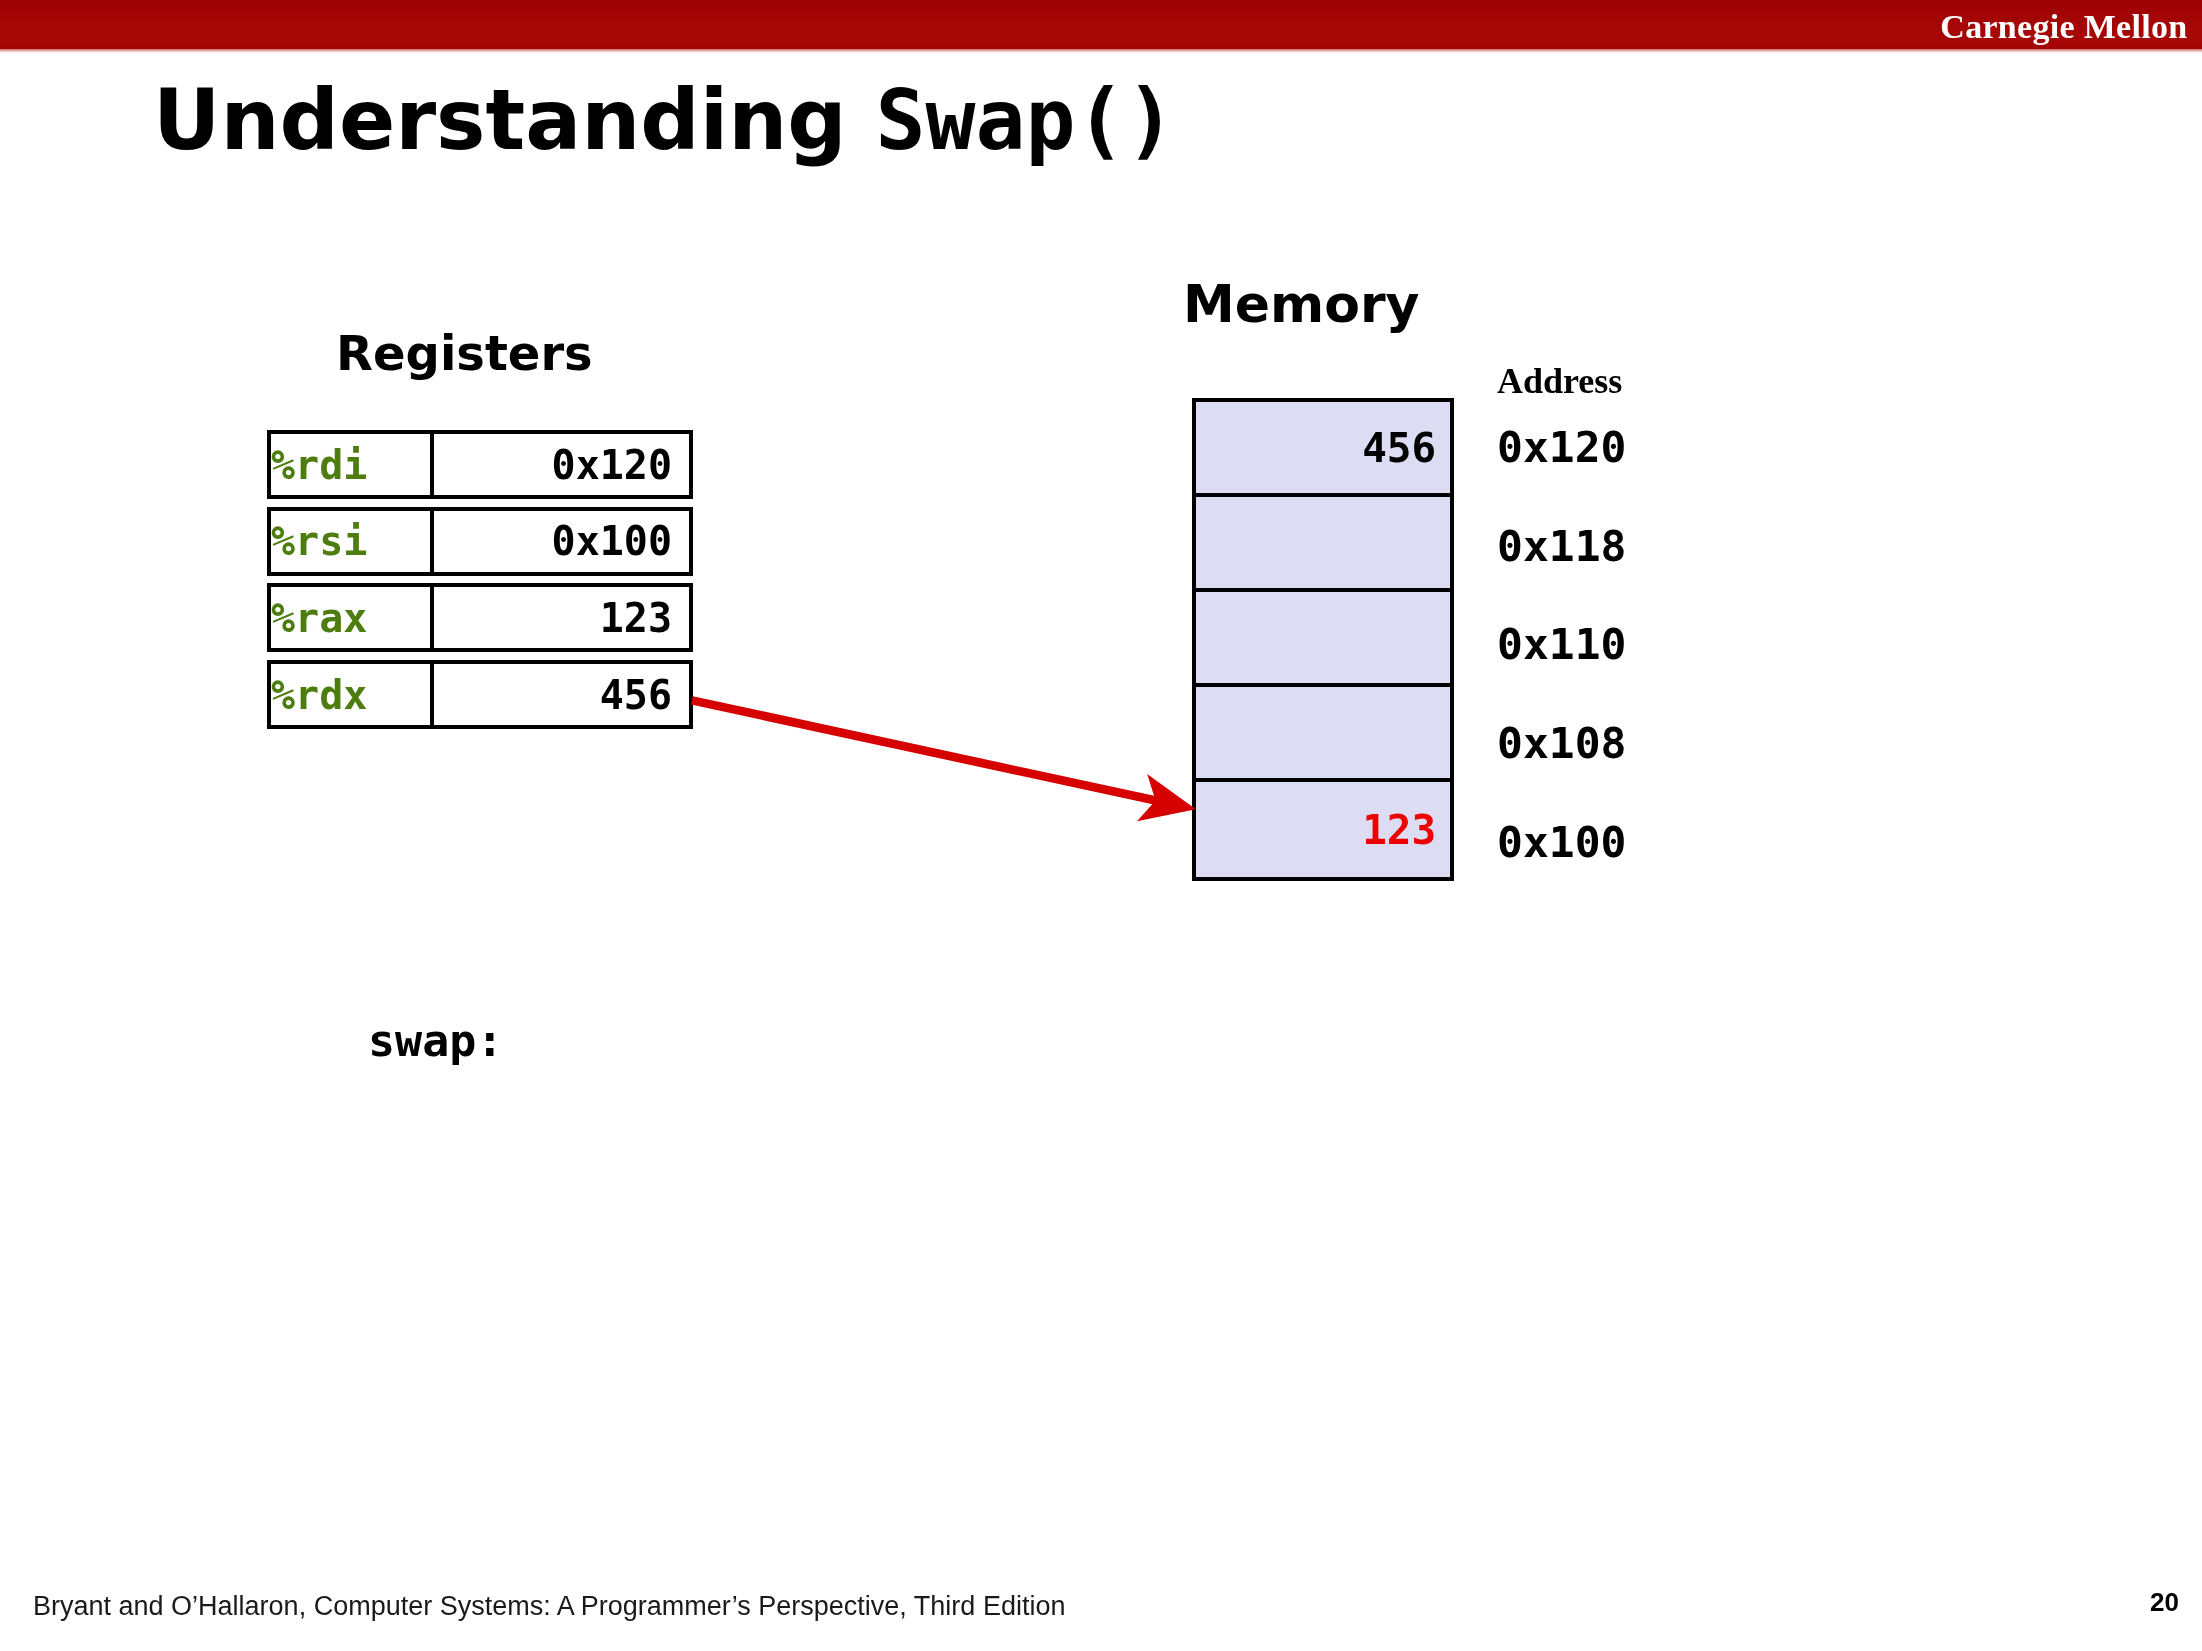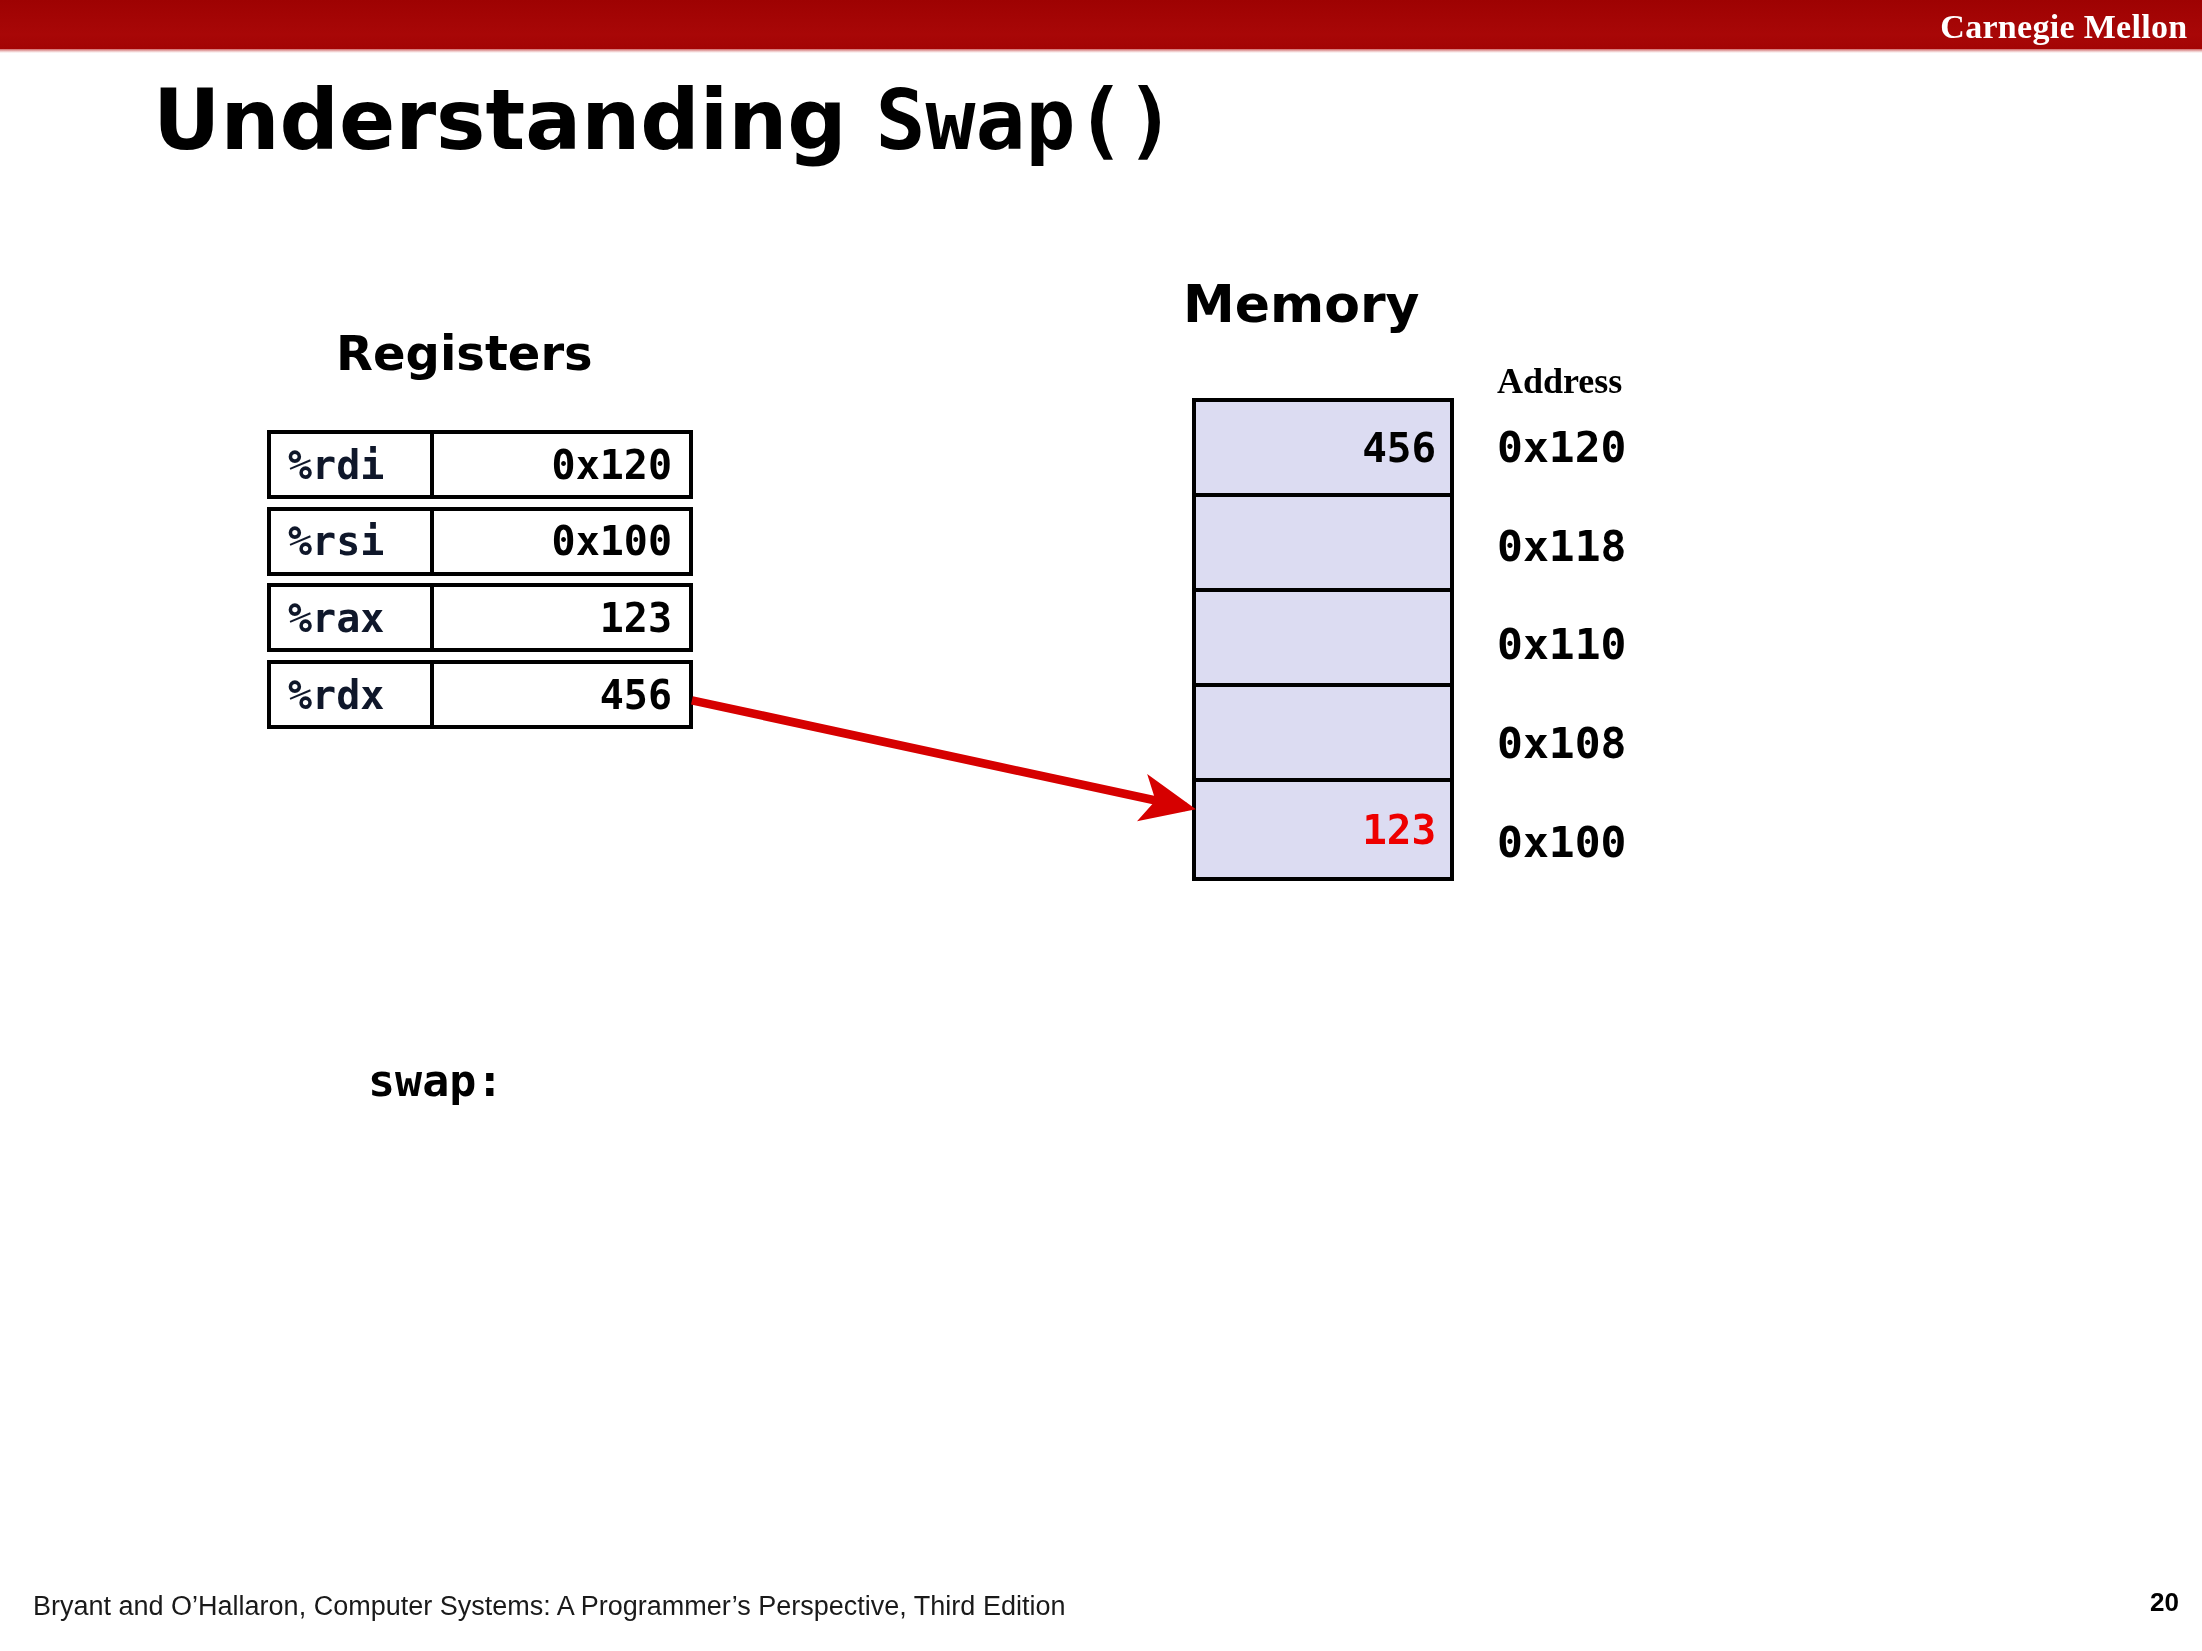--- a/index.html
+++ b/index.html
@@ -102,25 +102,24 @@
     margin-bottom: 7.7px;
     background: #ffffff;
   }
   .reg-name {
     width: 163px;
     box-sizing: border-box;
     border-right: 4.3px solid #000000;
     display: flex;
     align-items: center;
     justify-content: flex-start;
-    padding-left: 17px;
     font-family: "DejaVu Sans Mono", monospace;
     font-weight: bold;
     font-size: 40px;
-    color: #0f172a;
+    color: #4d7c0f;
   }
   .reg-value {
     flex: 1;
     display: flex;
     align-items: center;
     justify-content: flex-end;
     padding-right: 17px;
     font-family: "DejaVu Sans Mono", monospace;
     font-weight: bold;
     font-size: 40px;
@@ -178,21 +177,20 @@
   .code-block {
     position: absolute;
     left: 368px;
     top: 1007px;
     font-family: "DejaVu Sans Mono", monospace;
     font-weight: bold;
     font-size: 45px;
     line-height: 68px;
     color: #000000;
     white-space: pre;
-    margin-top: 40px;
   }
   .code-line { white-space: pre; }
   .code-line.red { color: #f40000; }
 
   
   .footer-text {
     position: absolute;
     left: 33px;
     top: 1591px;
     font-family: "Liberation Sans", sans-serif;

